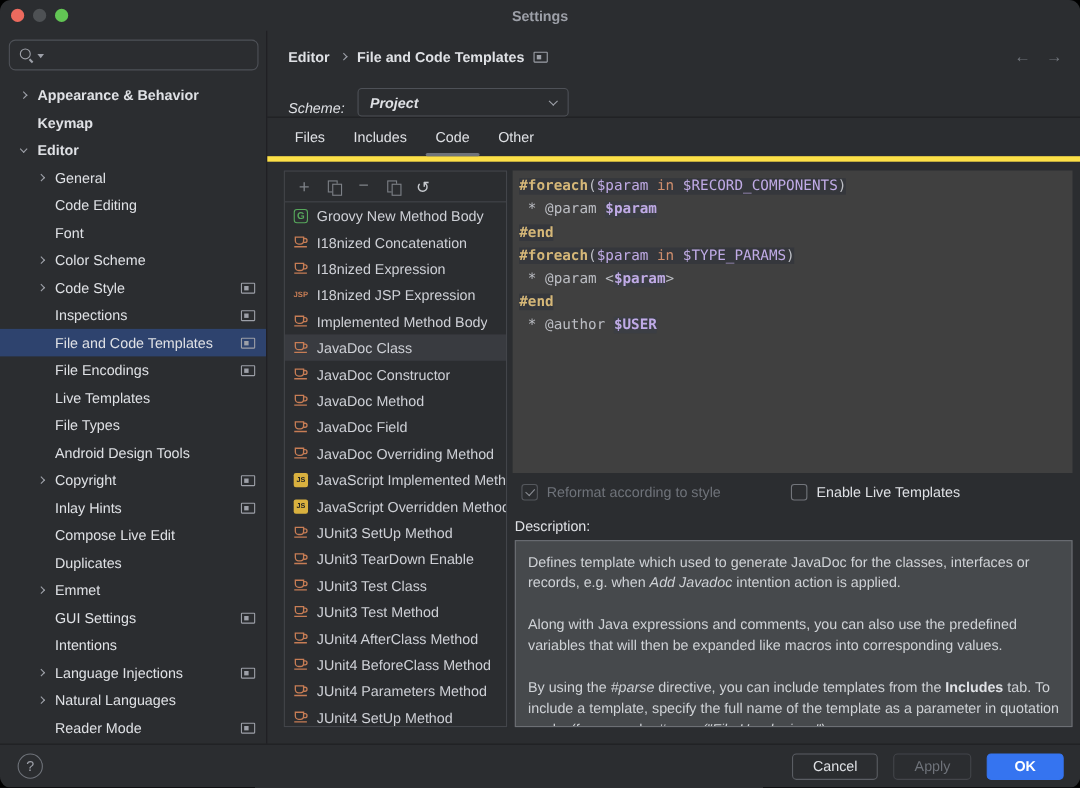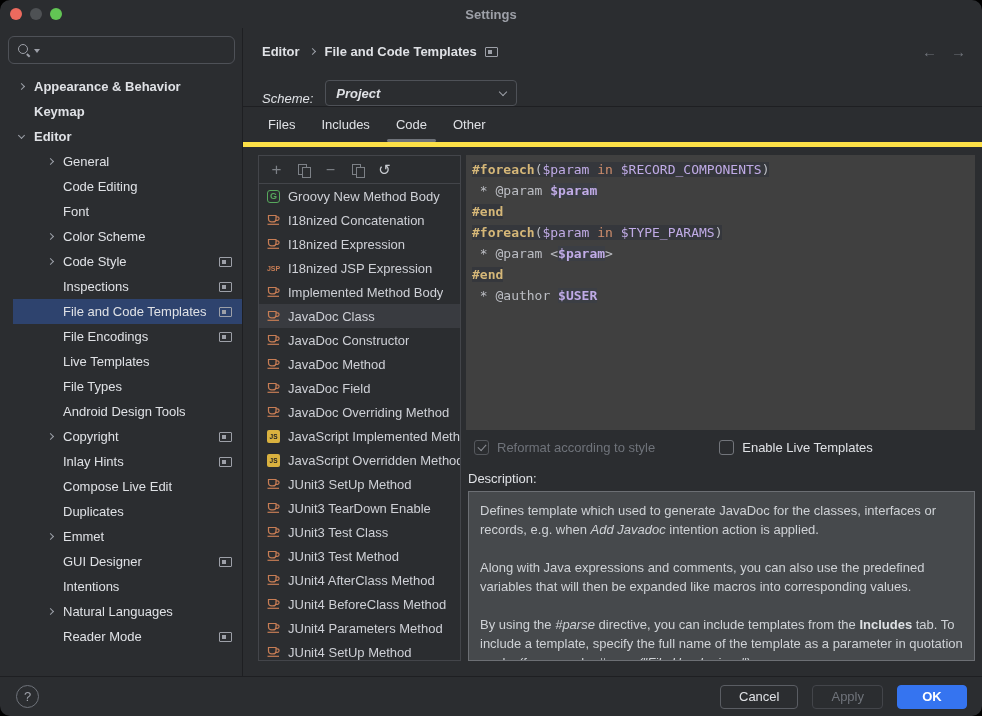--- a/index.html
+++ b/index.html
@@ -19,21 +19,21 @@
   .main { flex:1; display:flex; min-height:0; }
   .sidebar { width:243px; flex:0 0 243px; border-right:1px solid #1E1F22; display:flex; flex-direction:column; overflow:hidden; }
   .searchbox { margin:8px 7px 0 8px; height:28px; border:1px solid #4E5157; border-radius:6px; display:flex; align-items:center; padding:0 8px; gap:3px; }
   .mag { position:relative; width:14px; height:14px; flex:0 0 14px; }
   .mag::before { content:""; position:absolute; left:1px; top:1px; width:8px; height:8px; border:1.5px solid #9DA0A8; border-radius:50%; }
   .mag::after { content:""; position:absolute; left:10px; top:10px; width:4px; height:1.5px; background:#9DA0A8; transform:rotate(45deg); transform-origin:left center; }
   .search-caret { width:0; height:0; border-left:3px solid transparent; border-right:3px solid transparent; border-top:4px solid #9DA0A8; margin-top:2px; }
   .searchbox input { flex:1; background:transparent; border:none; outline:none; color:#DFE1E5; font:13px "Liberation Sans",sans-serif; }
   .tree { margin-top:10px; flex:1; overflow:hidden; }
   .tree-row { height:25px; display:flex; align-items:center; padding-left:14px; cursor:default; }
-  .tree-row.lvl1 { padding-left:30px;margin-left:13px; }
+  .tree-row.lvl1 { padding-left:30px; }
   .tree-row.lvl0 .tree-label { font-weight:700; }
   .tree-row.selected { background:#2E436E; }
   .chev-box { width:14px; flex:0 0 14px; margin-right:6px; display:flex; align-items:center; justify-content:center; }
   .chev { width:5px; height:5px; border-top:1.5px solid #9DA0A8; border-right:1.5px solid #9DA0A8; }
   .chev.right { transform:rotate(45deg); }
   .chev.down { transform:rotate(135deg); margin-top:-2px; }
   .tree-label { color:#DFE1E5; white-space:nowrap; }
   .screen-icon { width:13px; height:10px; border:1px solid #9DA0A8; border-radius:1px; position:relative; display:inline-block; flex:0 0 13px; }
   .screen-icon::before { content:""; position:absolute; left:2px; top:2px; width:4px; height:4px; background:#9DA0A8; }
   .tree-row .screen-icon { margin-left:auto; margin-right:10px; }
@@ -218,26 +218,33 @@
             <span class="tree-label">Duplicates</span>
           </div>
           <div class="tree-row lvl1">
             <span class="chev-box">
               <i class="chev right"></i>
             </span>
             <span class="tree-label">Emmet</span>
           </div>
           <div class="tree-row lvl1">
             <span class="chev-box"></span>
-            <span class="tree-label">GUI Designer</span>
+            <span class="tree-label">GUI Settings</span>
             <span class="screen-icon"></span>
           </div>
           <div class="tree-row lvl1">
             <span class="chev-box"></span>
             <span class="tree-label">Intentions</span>
+          </div>
+          <div class="tree-row lvl1">
+            <span class="chev-box">
+              <i class="chev right"></i>
+            </span>
+            <span class="tree-label">Language Injections</span>
+            <span class="screen-icon"></span>
           </div>
           <div class="tree-row lvl1">
             <span class="chev-box">
               <i class="chev right"></i>
             </span>
             <span class="tree-label">Natural Languages</span>
           </div>
           <div class="tree-row lvl1">
             <span class="chev-box"></span>
             <span class="tree-label">Reader Mode</span>

